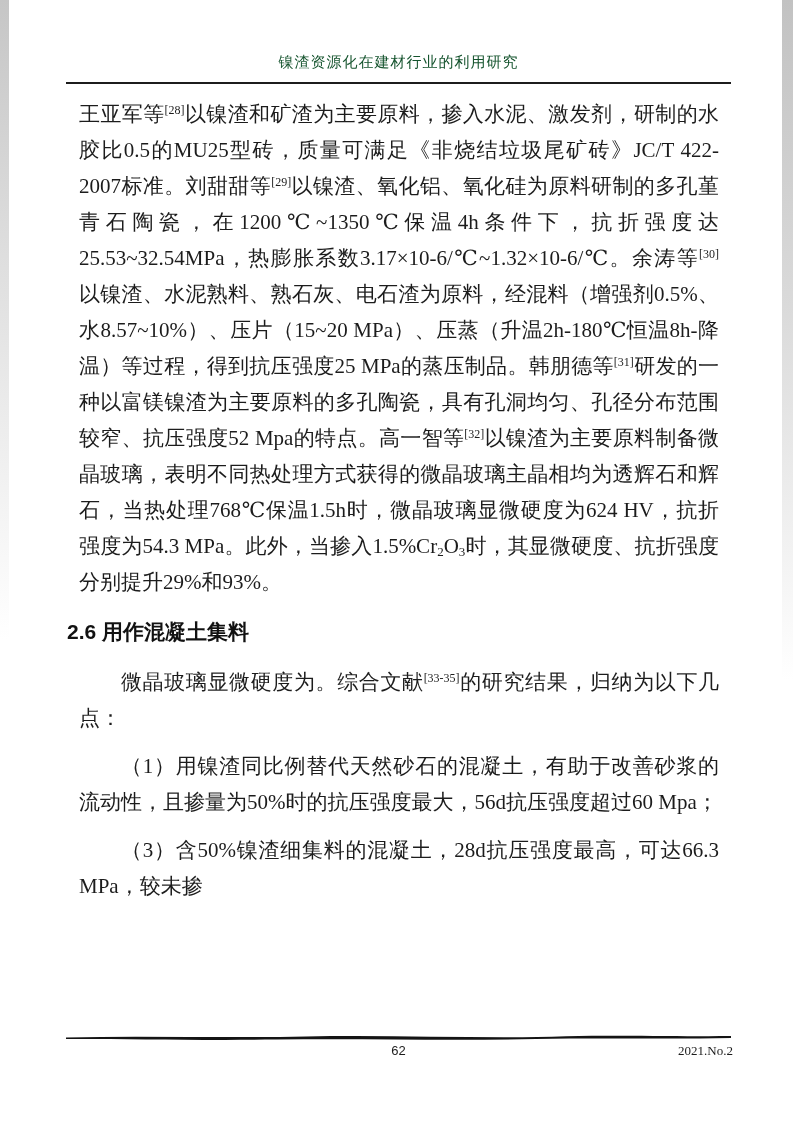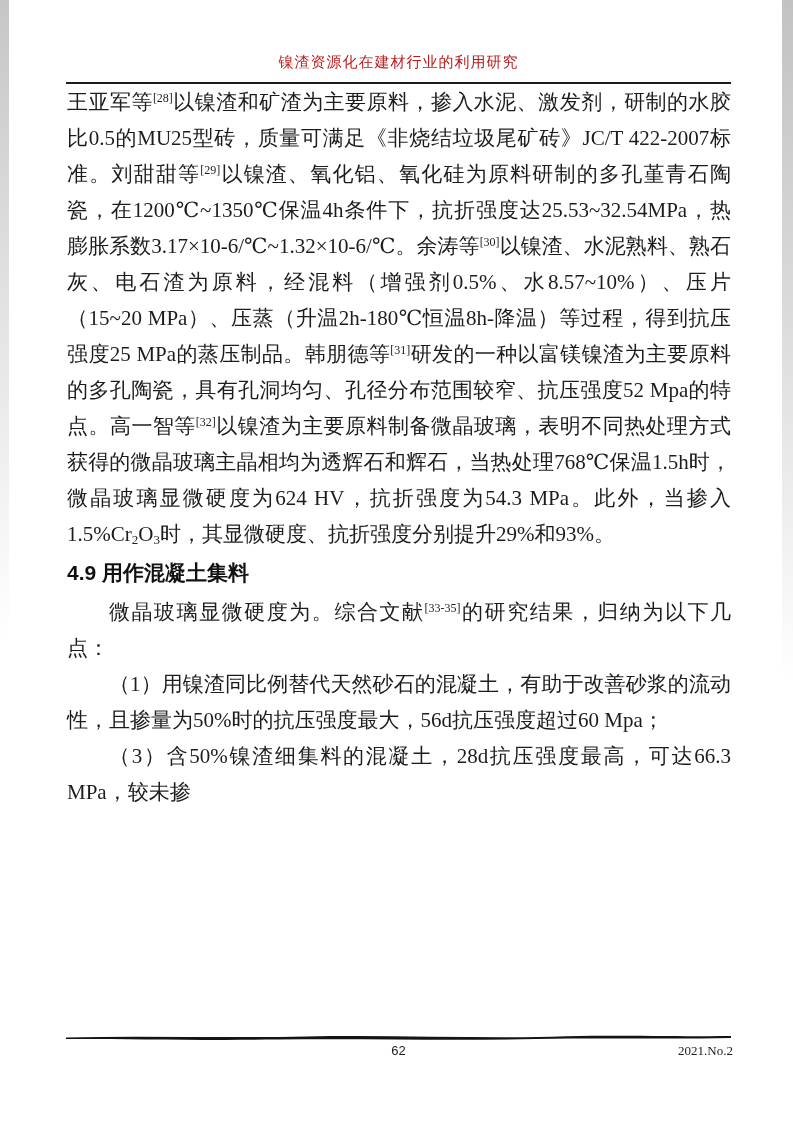--- a/index.html
+++ b/index.html
@@ -13,32 +13,32 @@
   .edge-left {
     position:absolute; left:0; top:0; width:9px; height:640px;
     background:linear-gradient(180deg,#c6c6c6 0%,#dedede 40%,rgba(255,255,255,0) 100%);
   }
   .edge-right {
     position:absolute; right:0; top:0; width:11px; height:680px;
     background:linear-gradient(180deg,#c2c2c2 0%,#dadada 45%,rgba(255,255,255,0) 100%);
   }
   .header-title {
     position:absolute; top:53px; left:66px; width:665px;
-    text-align:center; font-size:15px; letter-spacing:1px; color:#b91c1c;
+    text-align:center; font-size:15px; letter-spacing:1px; color:#14532d;
   }
   .header-rule {
     position:absolute; top:82px; left:66px; width:665px; height:2px;
     background:#1c1c1c;
   }
   .doc-body {
     position:absolute; top:84px; left:67px; width:664px;
     font-size:21px; line-height:36px; text-align:justify;
     text-justify:inter-ideograph;
   }
-  .doc-body p { margin:0; }
+  .doc-body p { margin:12px; }
   .doc-body p.indent { text-indent:2em; }
   .doc-body sup {
     font-size:12px; line-height:0; vertical-align:7px; letter-spacing:0;
   }
   .doc-body sub {
     font-size:13px; line-height:0; vertical-align:-3px;
   }
   .section-heading {
     font-family:"Liberation Sans","DejaVu Sans",sans-serif;
     font-size:21px; font-weight:bold; line-height:40px;
@@ -64,21 +64,21 @@
 
   <div class="edge-left"></div>
   <div class="edge-right"></div>
 
   <div class="header-title">镍渣资源化在建材行业的利用研究</div>
 
   <div class="header-rule"></div>
 
   <div class="doc-body">
       <p class=""><span>王亚军等</span><sup>[28]</sup><span>以镍渣和矿渣为主要原料，掺入水泥、激发剂，研制的水胶比0.5的MU25型砖，质量可满足《非烧结垃圾尾矿砖》JC/T 422-2007标准。刘甜甜等</span><sup>[29]</sup><span>以镍渣、氧化铝、氧化硅为原料研制的多孔堇青石陶瓷，在1200℃~1350℃保温4h条件下，抗折强度达25.53~32.54MPa，热膨胀系数3.17×10-6/℃~1.32×10-6/℃。余涛等</span><sup>[30]</sup><span>以镍渣、水泥熟料、熟石灰、电石渣为原料，经混料（增强剂0.5%、水8.57~10%）、压片（15~20 MPa）、压蒸（升温2h-180℃恒温8h-降温）等过程，得到抗压强度25 MPa的蒸压制品。韩朋德等</span><sup>[31]</sup><span>研发的一种以富镁镍渣为主要原料的多孔陶瓷，具有孔洞均匀、孔径分布范围较窄、抗压强度52 Mpa的特点。高一智等</span><sup>[32]</sup><span>以镍渣为主要原料制备微晶玻璃，表明不同热处理方式获得的微晶玻璃主晶相均为透辉石和辉石，当热处理768℃保温1.5h时，微晶玻璃显微硬度为624 HV，抗折强度为54.3 MPa。此外，当掺入1.5%Cr</span><sub>2</sub><span>O</span><sub>3</sub><span>时，其显微硬度、抗折强度分别提升29%和93%。</span></p>
-      <h2 class="section-heading">4.9 用作混凝土集料</h2>
+      <h2 class="section-heading">2.6 用作混凝土集料</h2>
       <p class="indent"><span>微晶玻璃显微硬度为。综合文献</span><sup>[33-35]</sup><span>的研究结果，归纳为以下几点：</span></p>
       <p class="indent"><span>（1）用镍渣同比例替代天然砂石的混凝土，有助于改善砂浆的流动性，且掺量为50%时的抗压强度最大，56d抗压强度超过60 Mpa；</span></p>
       <p class="indent"><span>（3）含50%镍渣细集料的混凝土，28d抗压强度最高，可达66.3 MPa，较未掺</span></p>
     </div>
 
   <svg class="footer-rule" viewBox="0 0 665 8" preserveAspectRatio="none">
     <path d="M0,3.4 C80,1.4 160,4.2 240,2.4 C330,0.4 420,5.2 500,2.2 C560,0.7 620,2.7 665,2.0
              L665,4.0 C600,5.4 540,3.6 470,5.0 C380,7.0 300,4.4 210,5.6 C130,6.6 60,4.8 0,5.0 Z" fill="#141414"></path>
   </svg>
 

